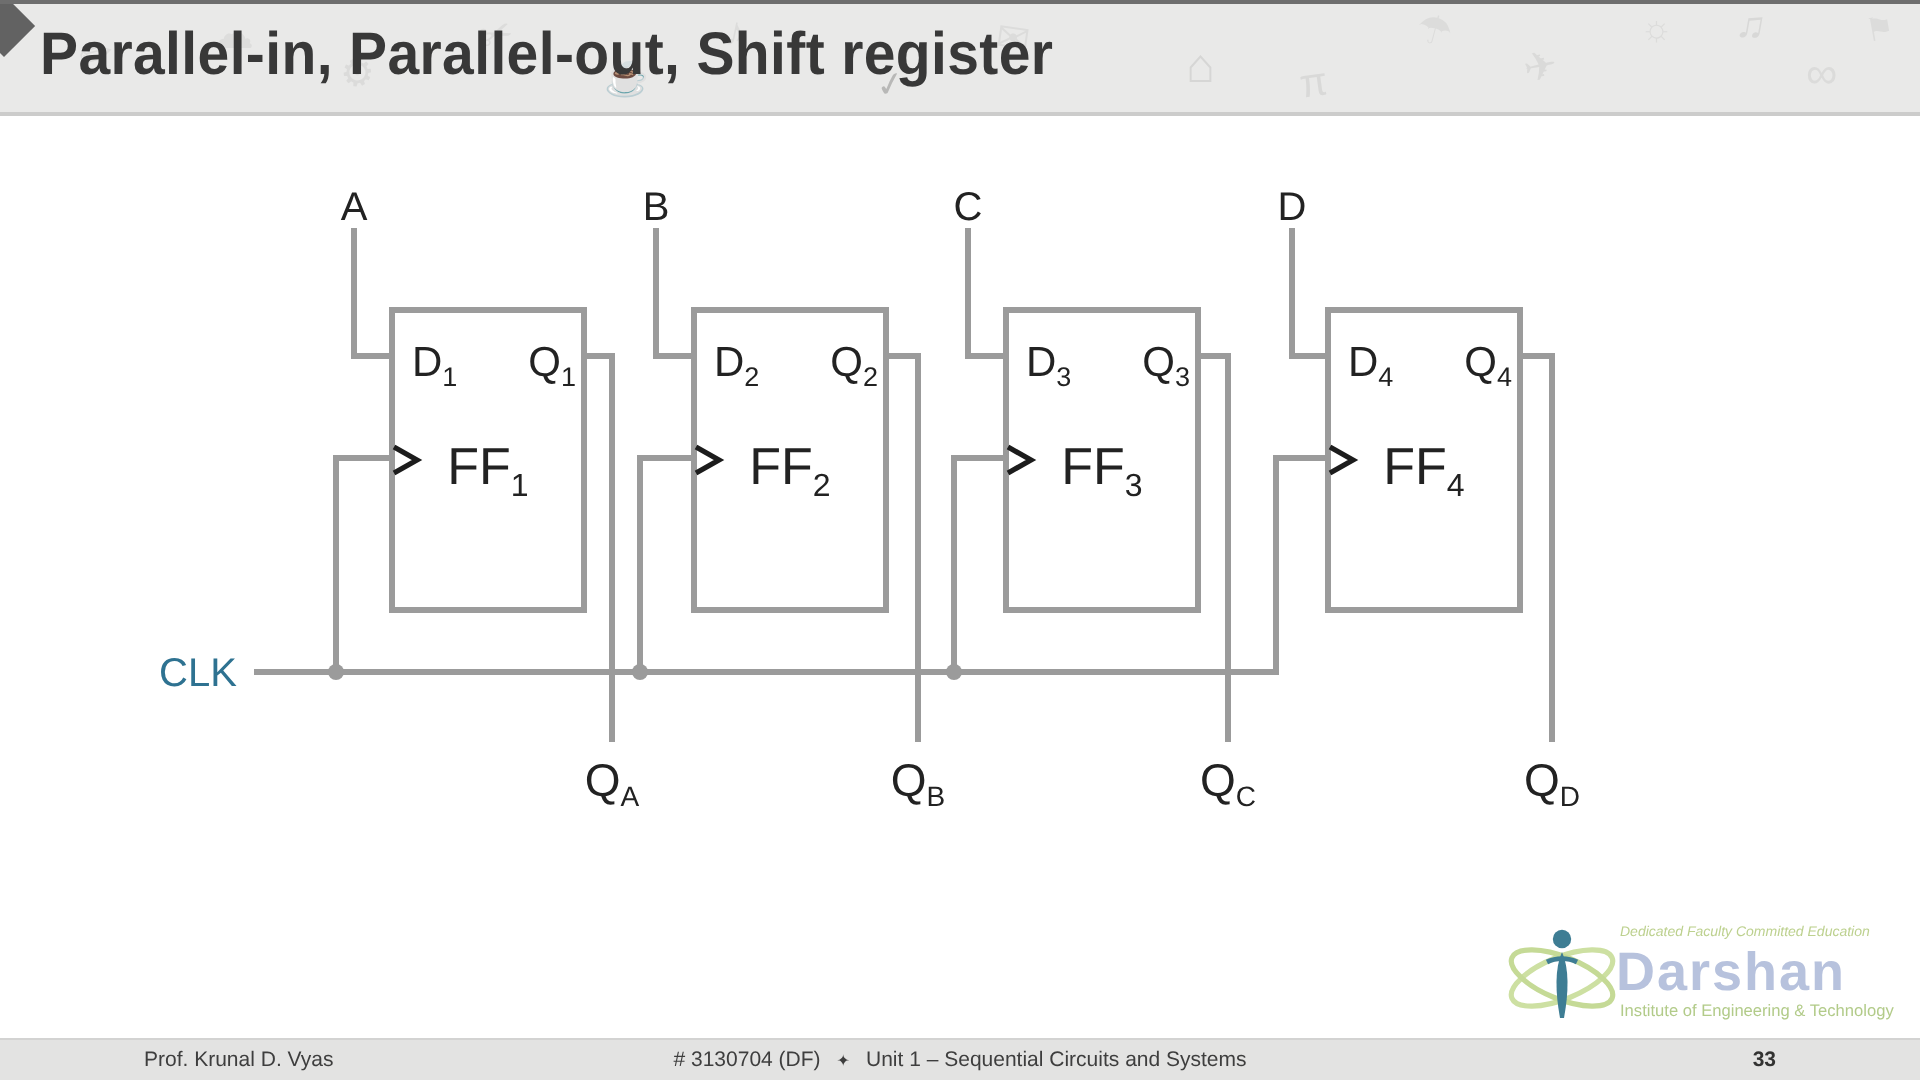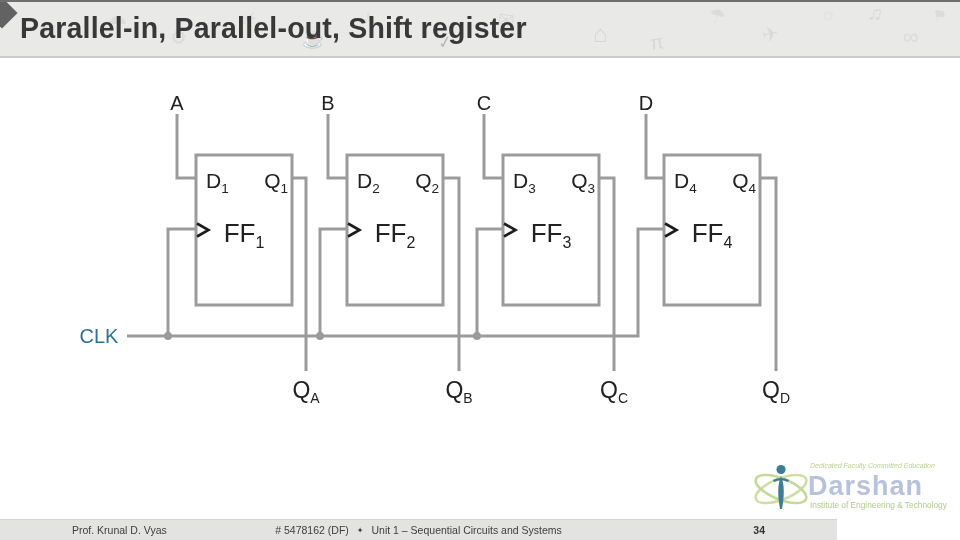--- a/index.html
+++ b/index.html
@@ -22,21 +22,21 @@
     position:absolute;left:20px;top:11px;font-size:30px;font-weight:bold;color:#383838;
     letter-spacing:.2px;transform:scaleX(.95);transform-origin:left center;white-space:nowrap;
   }
   
   .circuit{position:absolute;left:0;top:0;z-index:2;}
   svg text{font-family:"Liberation Sans",sans-serif;}
   
   .logo{position:absolute;right:3px;bottom:24px;width:206px;height:58px;z-index:3;}
   
   .footer{
-    position:absolute;left:0;bottom:0;width:837px;height:21px;
+    position:absolute;left:0;bottom:0;width:960px;height:21px;
     background:#e3e3e2;border-top:1px solid #d3d3d2;z-index:5;
     display:flex;align-items:center;box-sizing:border-box;
     padding:0 72px 0 72px;font-size:10.5px;color:#3e3e3e;
   }
   .footer .left{flex:1;text-align:left;}
   .footer .center{flex:0 0 auto;display:flex;align-items:center;white-space:nowrap;}
   .footer .sep{font-size:8px;color:#3d3d3d;margin:0 8px;}
   .footer .right{flex:1;text-align:right;font-weight:bold;color:#333332;}
 </style>
 </head>
@@ -146,18 +146,18 @@
     <path d="M22.5 23 C27 20.7 33 20.7 37.5 23" stroke="#3e7d94" stroke-width="2.4" fill="none"></path>
   </g>
   <text x="59" y="10" font-size="7" font-style="italic" fill="#bdd18f">Dedicated Faculty Committed Education</text>
   <text x="57" y="37" font-size="27" font-weight="bold" fill="#b7c2dd" letter-spacing="1">Darshan</text>
   <text x="59" y="50" font-size="8.3" fill="#b2cb89">Institute of Engineering &amp; Technology</text>
 </svg>
 
 <div class="footer">
   <span class="left">Prof. Krunal D. Vyas</span>
   <span class="center">
-    <span># 5478162 (DF)</span>
+    <span># 3130704 (DF)</span>
     <span class="sep">✦</span>
     <span>Unit 1 – Sequential Circuits and Systems</span>
   </span>
-  <span class="right">34</span>
+  <span class="right">33</span>
 </div>
 
 </body></html>

